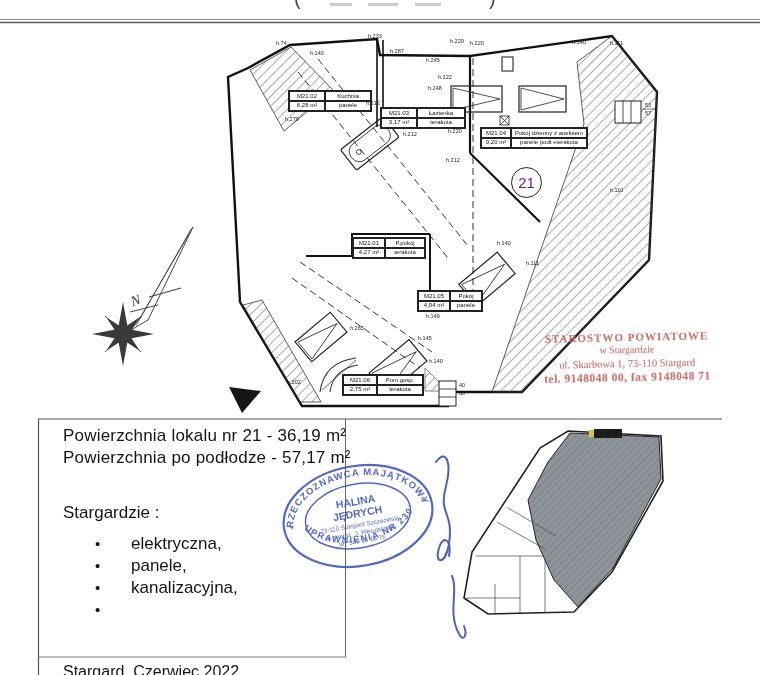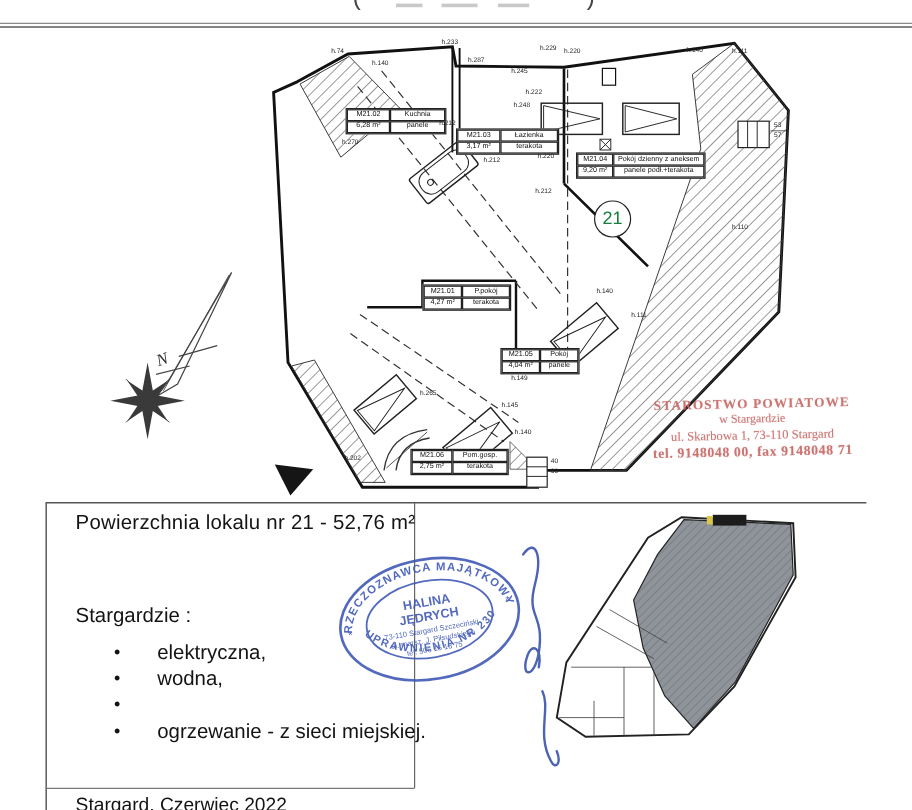--- a/index.html
+++ b/index.html
@@ -10,22 +10,22 @@
   .topchar{position:absolute;top:-13px;font:20px "Liberation Sans",sans-serif;color:#444;}
   .remnant{position:absolute;top:3px;height:3px;background:#c9c9c9;}
   
   .rtable{position:absolute;background:#fff;border:1px solid #222;font:6px/1.15 "Liberation Sans",sans-serif;color:#111;}
   .rrow{display:flex;}
   .rcell{border:0.5px solid #222;padding:0.5px 1px;display:flex;align-items:center;justify-content:center;text-align:center;box-sizing:border-box;}
   
   .dim{position:absolute;font:5.5px "Liberation Sans",sans-serif;color:#222;white-space:nowrap;}
   .wsz{position:absolute;font:5.5px "Liberation Sans",sans-serif;color:#222;}
   
-  .circle21{position:absolute;left:495px;top:167px;width:29px;height:29px;border:1.6px solid #222;border-radius:50%;
-            display:flex;align-items:center;justify-content:center;font:15px "Liberation Sans",sans-serif;color:#15803d;background:#fff;}
+  .circle21{position:absolute;left:511px;top:167px;width:29px;height:29px;border:1.6px solid #222;border-radius:50%;
+            display:flex;align-items:center;justify-content:center;font:15px "Liberation Sans",sans-serif;color:#701a75;background:#fff;}
   .north{position:absolute;left:131px;top:293px;font:italic 14px "Liberation Serif",serif;color:#333;transform:rotate(-18deg);}
   
   .redstamp{position:absolute;left:534px;top:331px;width:186px;text-align:center;color:rgba(198,104,100,0.88);
             font-family:"Liberation Serif",serif;transform:rotate(-1.2deg);text-shadow:0 0 1px rgba(198,104,100,0.35);}
   .redstamp .l1{font-size:11px;font-weight:bold;letter-spacing:1px;}
   .redstamp .l2{font-size:10px;margin-top:1px;}
   .redstamp .l3{font-size:10.5px;margin-top:3px;}
   .redstamp .l4{font-size:11.5px;font-weight:bold;margin-top:2px;letter-spacing:0.5px;}
   
   .areaLine{position:absolute;left:63px;font-size:17px;letter-spacing:0.2px;color:#141414;}
@@ -305,35 +305,36 @@
   <div class="circle21">21</div>
   <div class="north">N</div>
 
   <div class="redstamp">
     <div class="l1">STAROSTWO POWIATOWE</div>
     <div class="l2">w Stargardzie</div>
     <div class="l3">ul. Skarbowa 1, 73-110 Stargard</div>
     <div class="l4">tel. 9148048 00, fax 9148048 71</div>
   </div>
 
-  <div class="areaLine" style="top:426px">Powierzchnia lokalu nr 21 - 52,76 m²</div>
+  <div class="areaLine" style="top:426px">Powierzchnia lokalu nr 21 - 36,19 m²</div>
+  <div class="areaLine" style="top:448px">Powierzchnia po podłodze - 57,17 m²</div>
   <div class="instTitle">Stargardzie :</div>
   <div class="bullets">
     <div class="bullet-row">
       <span class="bullet-dot">•</span>
       <span>elektryczna,</span>
     </div>
     <div class="bullet-row">
       <span class="bullet-dot">•</span>
-      <span>wodna,</span>
+      <span>panele,</span>
+    </div>
+    <div class="bullet-row">
+      <span class="bullet-dot">•</span>
+      <span>kanalizacyjna,</span>
     </div>
     <div class="bullet-row">
       <span class="bullet-dot">•</span>
     </div>
-    <div class="bullet-row">
-      <span class="bullet-dot">•</span>
-      <span>ogrzewanie - z sieci miejskiej.</span>
-    </div>
   </div>
   <div class="footer">Stargard, Czerwiec 2022</div>
 
 
 </div>
 
 </body></html>

